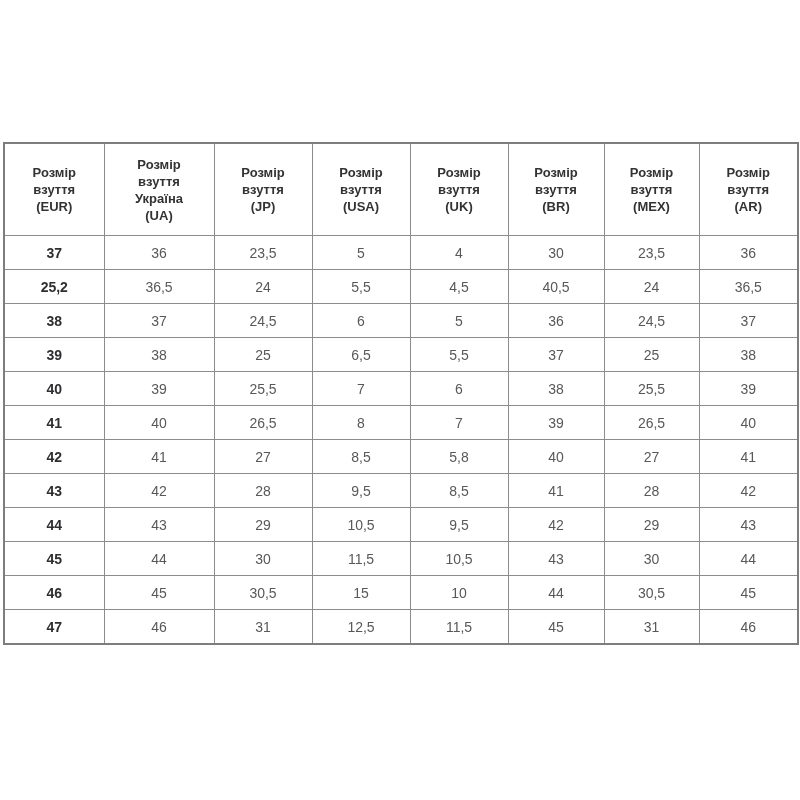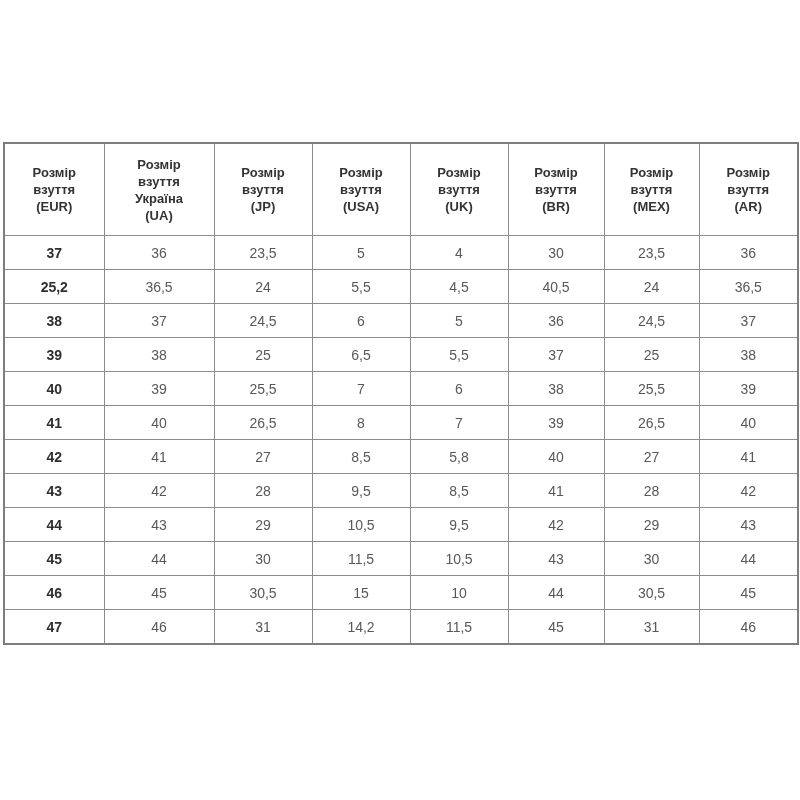--- a/index.html
+++ b/index.html
@@ -202,21 +202,21 @@
           <td>15</td>
           <td>10</td>
           <td>44</td>
           <td>30,5</td>
           <td>45</td>
         </tr>
         <tr>
           <td>47</td>
           <td>46</td>
           <td>31</td>
-          <td>14,2</td>
+          <td>12,5</td>
           <td>11,5</td>
           <td>45</td>
           <td>31</td>
           <td>46</td>
         </tr>
       </tbody>
   </table>
 </div>
 
 </body></html>

